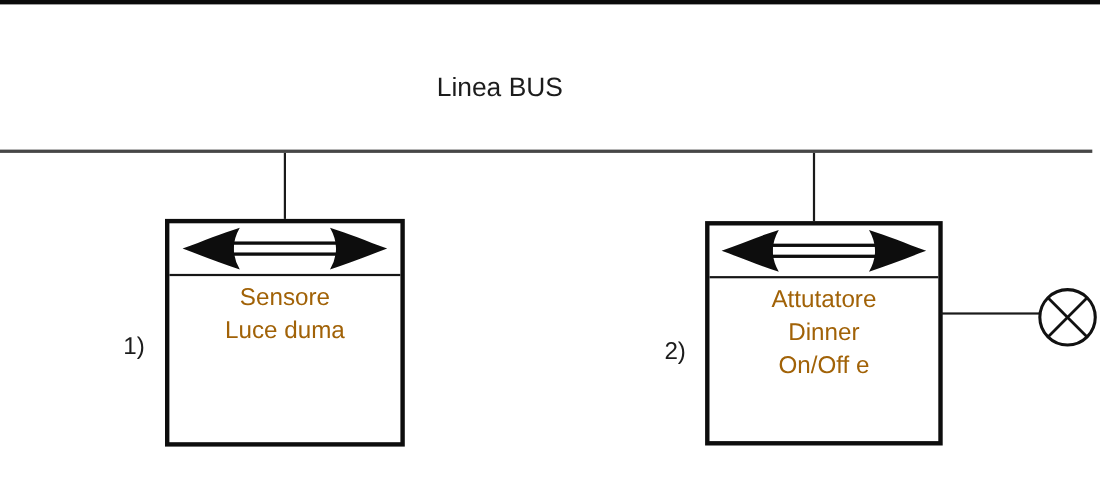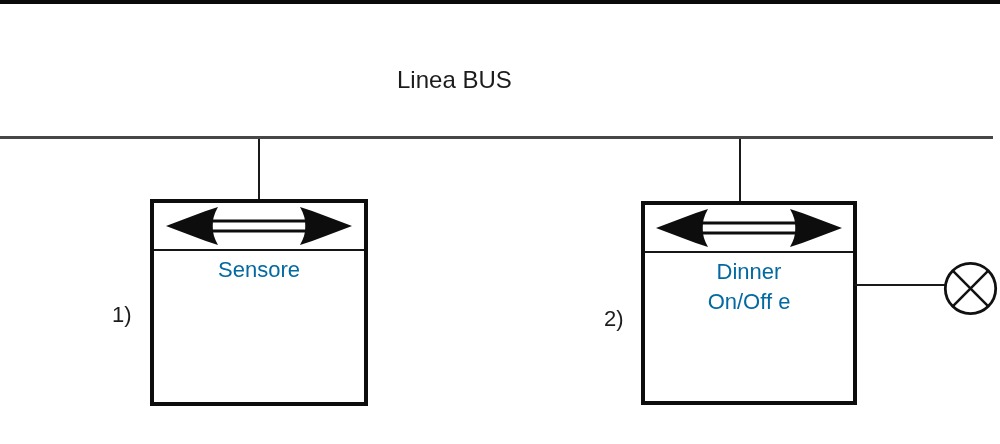--- a/index.html
+++ b/index.html
@@ -64,21 +64,21 @@
     align-items: center;
     justify-content: center;
   }
   .device-header svg { display: block; }
   .device-body {
     flex: 1;
     padding-top: 4px;
     text-align: center;
     font-size: 22px;
     line-height: 30px;
-    color: #0369a1;
+    color: #a16207;
   }
   .lamp-line {
     position: absolute;
     left: 855px; top: 284px;
     width: 90px; height: 2px;
     background: #1a1a1a;
   }
   .lamp {
     position: absolute;
     left: 943px; top: 261px;
@@ -105,34 +105,36 @@
   <div class="device device-1">
     <div class="device-header">
       <svg width="188" height="40" viewBox="0 0 188 40" xmlns="http://www.w3.org/2000/svg">
         <rect x="46" y="15" width="96" height="10" fill="#ffffff" stroke="#0d0d0d" stroke-width="3"></rect>
         <path d="M 1 20 C 20 13 37 6 53 1 Q 42 20 53 39 C 37 34 20 27 1 20 Z" fill="#0d0d0d"></path>
         <path d="M 187 20 C 168 13 151 6 135 1 Q 146 20 135 39 C 151 34 168 27 187 20 Z" fill="#0d0d0d"></path>
       </svg>
     </div>
     <div class="device-body">
       <div>Sensore</div>
+      <div>Luce duma</div>
     </div>
   </div>
 
   <div class="index-label index-2">2)</div>
 
   <div class="device device-2">
     <div class="device-header">
       <svg width="188" height="40" viewBox="0 0 188 40" xmlns="http://www.w3.org/2000/svg">
         <rect x="46" y="15" width="96" height="10" fill="#ffffff" stroke="#0d0d0d" stroke-width="3"></rect>
         <path d="M 1 20 C 20 13 37 6 53 1 Q 42 20 53 39 C 37 34 20 27 1 20 Z" fill="#0d0d0d"></path>
         <path d="M 187 20 C 168 13 151 6 135 1 Q 146 20 135 39 C 151 34 168 27 187 20 Z" fill="#0d0d0d"></path>
       </svg>
     </div>
     <div class="device-body">
+      <div>Attutatore</div>
       <div>Dinner</div>
       <div>On/Off e</div>
     </div>
   </div>
 
   <div class="lamp-line"></div>
 
   <div class="lamp">
     <svg width="55" height="55" viewBox="0 0 55 55" xmlns="http://www.w3.org/2000/svg">
       <circle cx="27.5" cy="27.5" r="25.2" fill="#ffffff" stroke="#111111" stroke-width="2.8"></circle>

